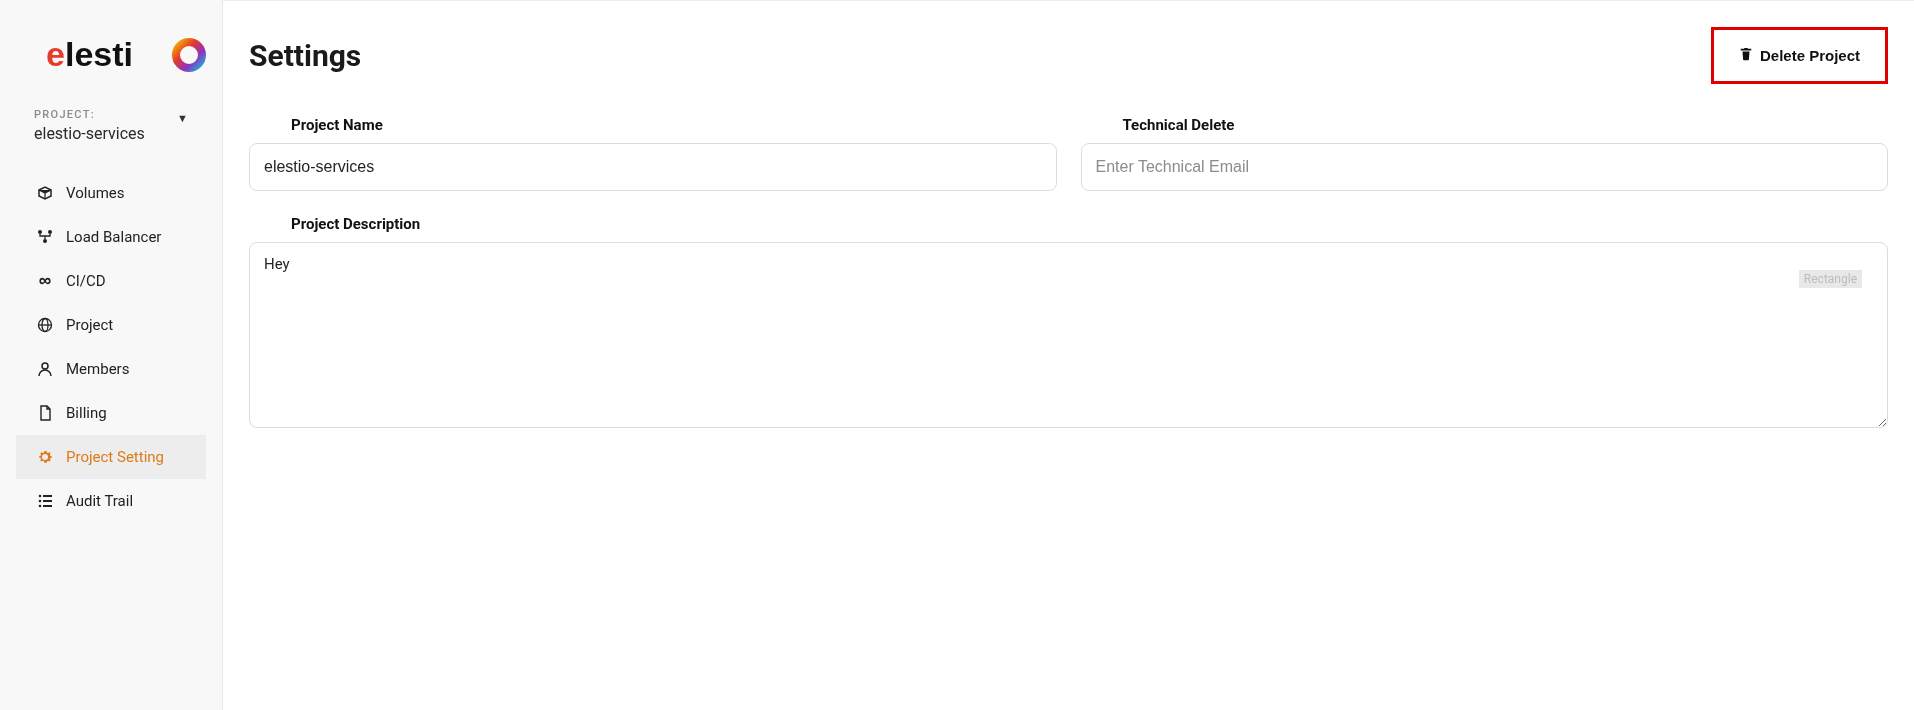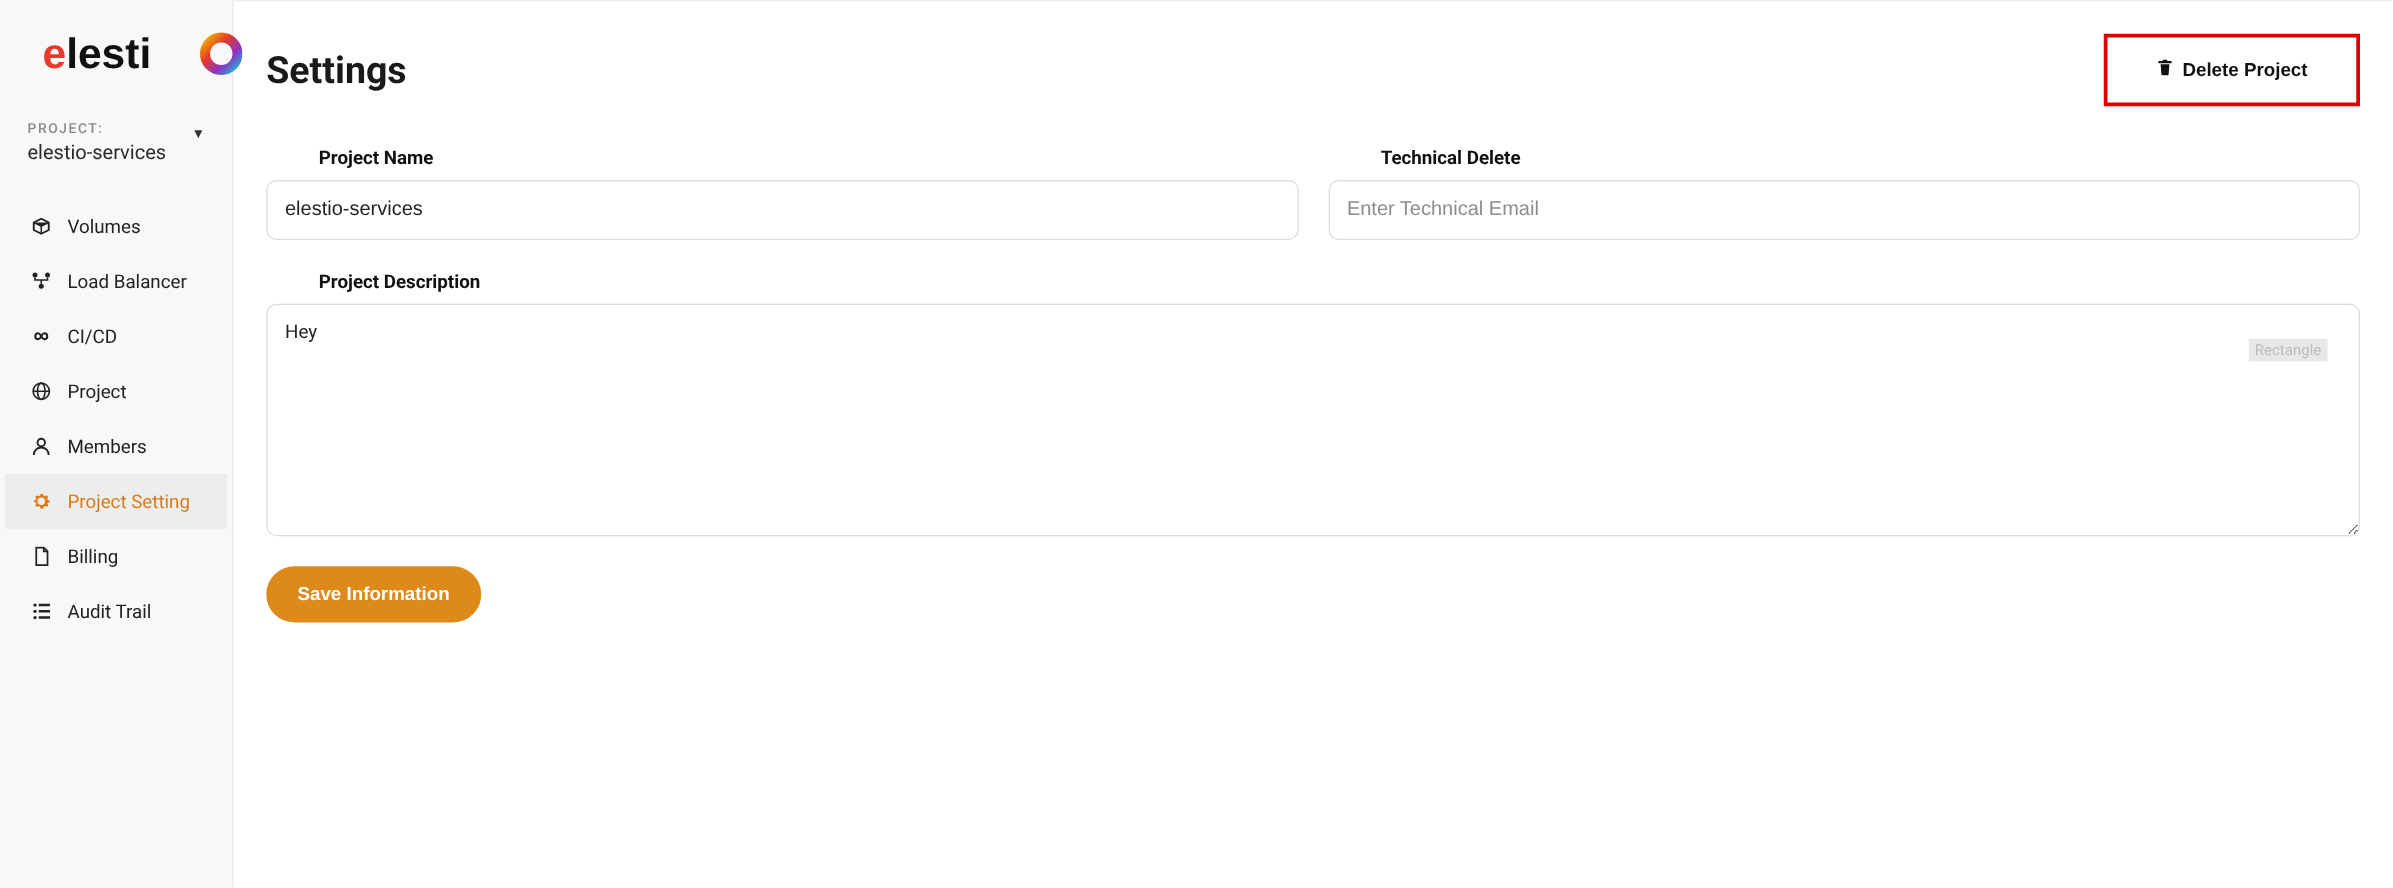--- a/index.html
+++ b/index.html
@@ -5,26 +5,26 @@
     * { box-sizing: border-box; margin: 0; padding: 0; }
     body {
       font-family: -apple-system, BlinkMacSystemFont, "Segoe UI", Roboto, Helvetica, Arial, sans-serif;
       background: #ffffff;
       color: #1a1a1a;
       display: flex;
       min-height: 710px;
       width: 1914px;
     }
     .sidebar {
-      width: 187px;
+      width: 223px;
       background: #f8f8f8;
       border-right: 1px solid #e8e8e8;
       display: flex;
       flex-direction: column;
-      padding: 4px;
+      padding: 16px;
     }
     .logo {
       padding: 20px 30px 10px 30px;
     }
     .logo svg { display:block; }
     .project-selector {
       padding: 22px 18px 4px 18px;
       position: relative;
     }
     .project-label {
@@ -94,21 +94,21 @@
       background: #fff;
       border: none;
       font-size: 15px;
       font-weight: 700;
       color: #111;
       cursor: pointer;
       padding: 11px 16px;
     }
     .delete-highlight {
       border: 3px solid #e00000;
-      padding: 6px 23px;
+      padding: 6px 9px;
       margin-left: 32px;
     }
     .form-grid {
       display: grid;
       grid-template-columns: 1fr 1fr;
       gap: 24px;
       margin-bottom: 24px;
     }
     .field-label {
       font-size: 15px;
@@ -232,36 +232,36 @@
     </div>
     <div class="nav-item">
       <span class="nav-icon">
         <svg viewBox="0 0 16 16" fill="none" stroke="currentColor" stroke-width="1.5">
             <circle cx="8" cy="5" r="3"></circle>
             <path d="M2 15c0-3.3 2.7-6 6-6s6 2.7 6 6"></path>
           </svg>
       </span>
       <span>Members</span>
     </div>
-    <div class="nav-item active">
-      <span class="nav-icon">
-        <svg viewBox="0 0 16 16" fill="currentColor">
-            <path d="M8 5a3 3 0 100 6 3 3 0 000-6zm6.9 3.5l-1.4.3a5.7 5.7 0 01-.5 1.2l.8 1.2-1.4 1.4-1.2-.8a5.7 5.7 0 01-1.2.5l-.3 1.4H7.3l-.3-1.4a5.7 5.7 0 01-1.2-.5l-1.2.8-1.4-1.4.8-1.2a5.7 5.7 0 01-.5-1.2l-1.4-.3V7.3l1.4-.3a5.7 5.7 0 01.5-1.2l-.8-1.2 1.4-1.4 1.2.8a5.7 5.7 0 011.2-.5l.3-1.4h2.2l.3 1.4a5.7 5.7 0 011.2.5l1.2-.8 1.4 1.4-.8 1.2a5.7 5.7 0 01.5 1.2l1.4.3v2.2z"></path>
-          </svg>
-      </span>
-      <span>Project Setting</span>
-    </div>
     <div class="nav-item">
       <span class="nav-icon">
         <svg viewBox="0 0 16 16" fill="none" stroke="currentColor" stroke-width="1.4">
             <path d="M4 1h6l3 3v11H4z"></path>
             <path d="M10 1v3h3"></path>
           </svg>
       </span>
       <span>Billing</span>
+    </div>
+    <div class="nav-item active">
+      <span class="nav-icon">
+        <svg viewBox="0 0 16 16" fill="currentColor">
+            <path d="M8 5a3 3 0 100 6 3 3 0 000-6zm6.9 3.5l-1.4.3a5.7 5.7 0 01-.5 1.2l.8 1.2-1.4 1.4-1.2-.8a5.7 5.7 0 01-1.2.5l-.3 1.4H7.3l-.3-1.4a5.7 5.7 0 01-1.2-.5l-1.2.8-1.4-1.4.8-1.2a5.7 5.7 0 01-.5-1.2l-1.4-.3V7.3l1.4-.3a5.7 5.7 0 01.5-1.2l-.8-1.2 1.4-1.4 1.2.8a5.7 5.7 0 011.2-.5l.3-1.4h2.2l.3 1.4a5.7 5.7 0 011.2.5l1.2-.8 1.4 1.4-.8 1.2a5.7 5.7 0 01.5 1.2l1.4.3v2.2z"></path>
+          </svg>
+      </span>
+      <span>Project Setting</span>
     </div>
     <div class="nav-item">
       <span class="nav-icon">
         <svg viewBox="0 0 16 16" fill="currentColor">
             <circle cx="3" cy="3" r="1.3"></circle>
             <rect x="6" y="2" width="9" height="2"></rect>
             <circle cx="3" cy="8" r="1.3"></circle>
             <rect x="6" y="7" width="9" height="2"></rect>
             <circle cx="3" cy="13" r="1.3"></circle>
             <rect x="6" y="12" width="9" height="2"></rect>
@@ -297,14 +297,13 @@
       <input class="field-input" type="text" placeholder="Enter Technical Email" style="">
     </div>
   </div>
 
   <div class="desc-wrap">
     <label class="field-label">Project Description</label>
     <textarea class="textarea" style="">Hey</textarea>
     <div class="rect-tag">Rectangle</div>
   </div>
 
-  <button class="save-btn">Save Information</button>
 </main>
 
 </body></html>

